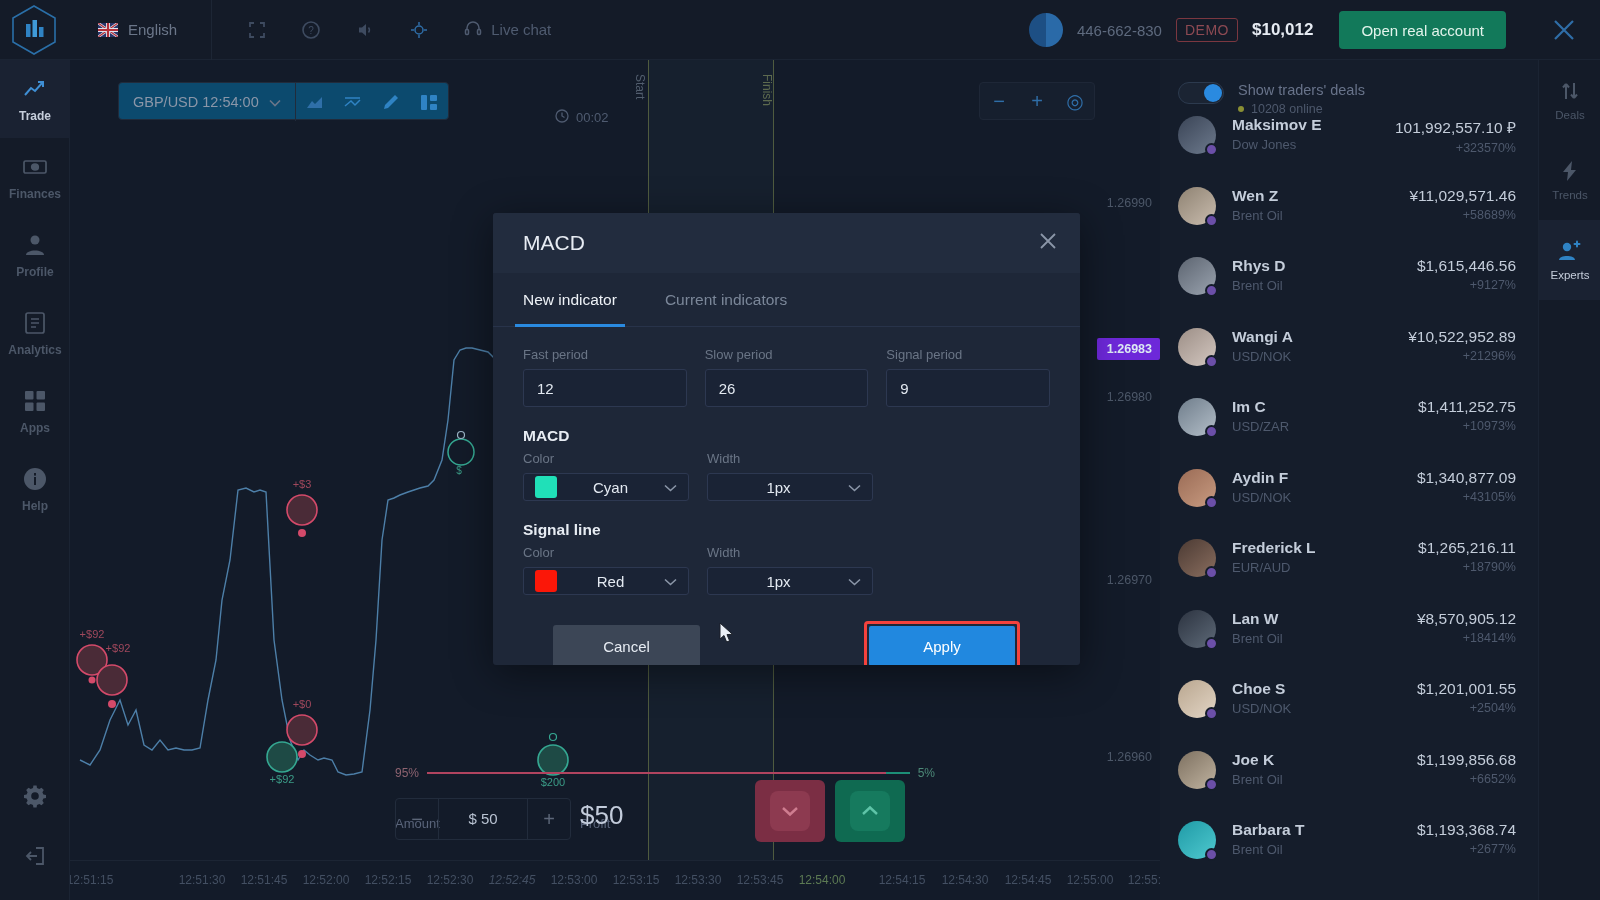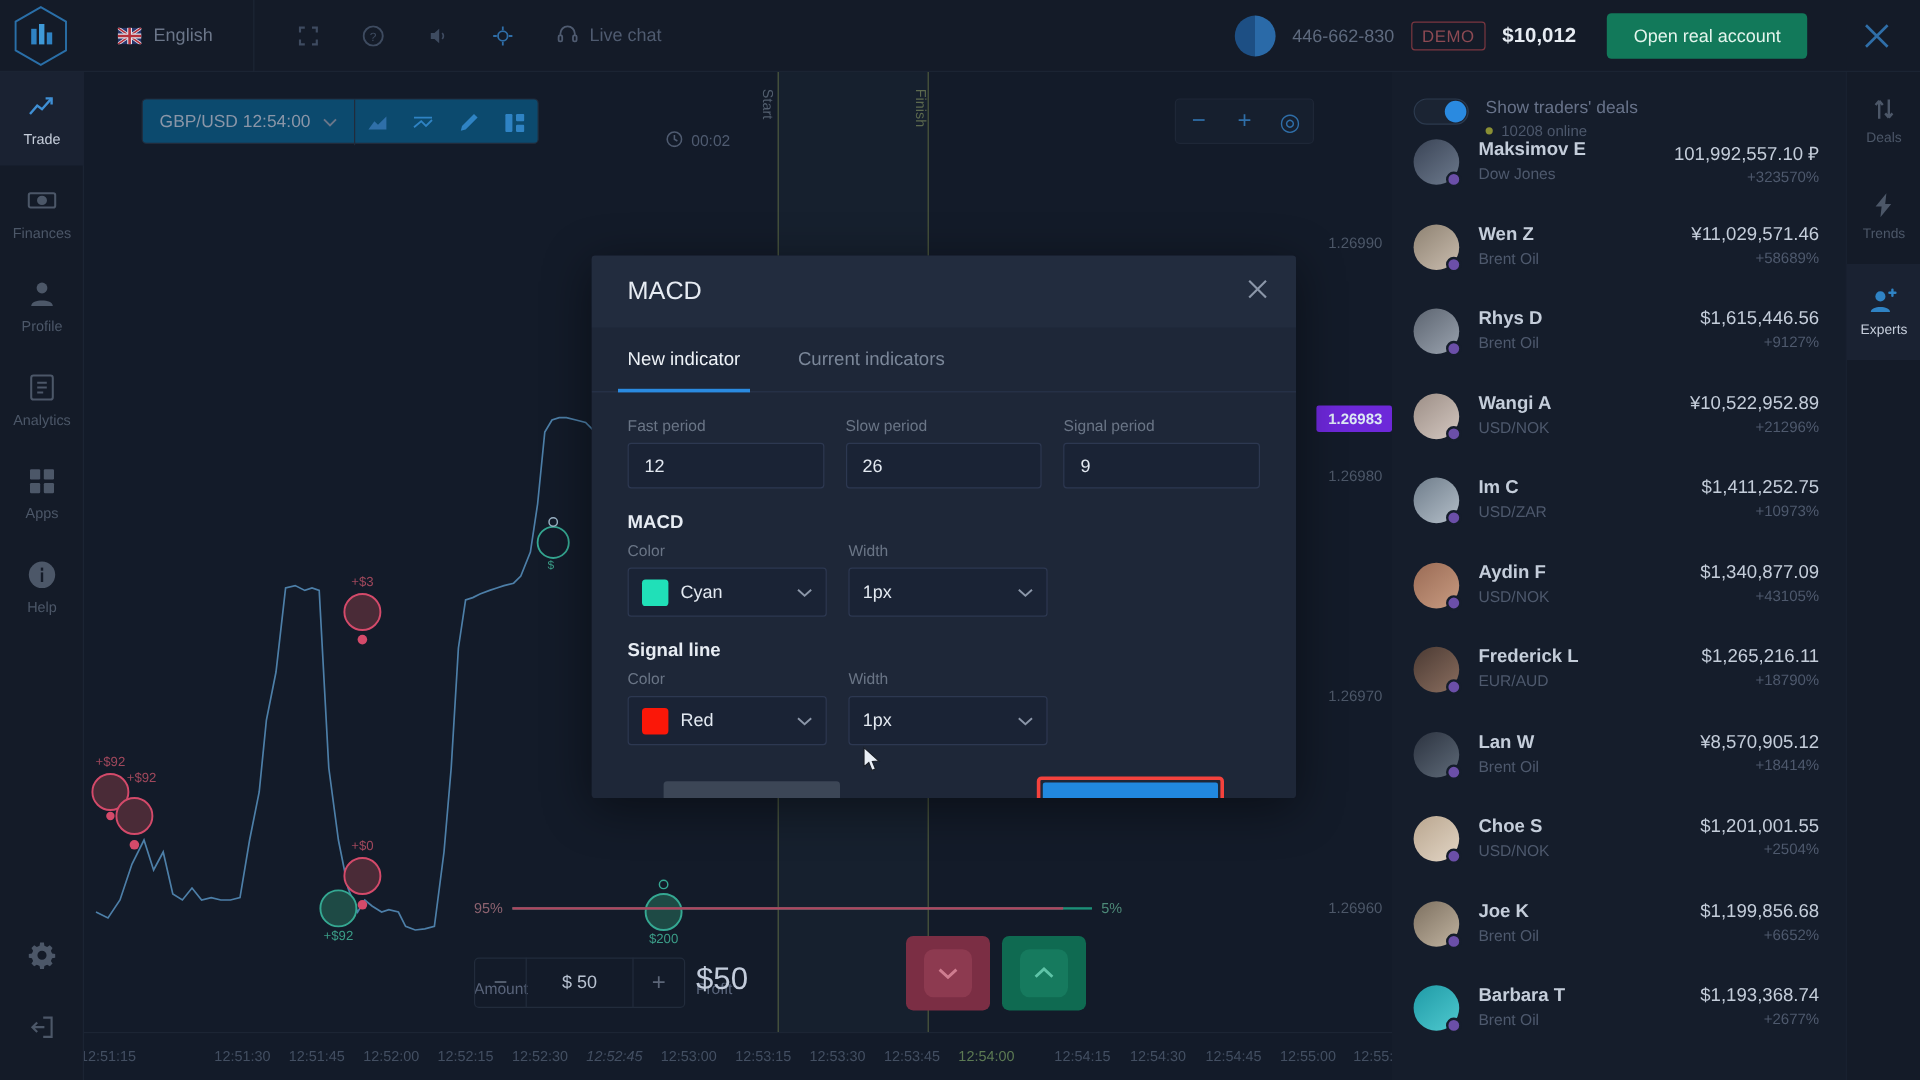--- a/index.html
+++ b/index.html
@@ -50,21 +50,21 @@
   
   .leftnav {
     position: absolute; left: 0; top: 60px; width: 70px; height: 840px;
     background: #141b28; border-right: 1px solid #1b2433; z-index: 25;
   }
   .nav-item {
     width: 70px; height: 78px; display: flex; flex-direction: column;
     align-items: center; justify-content: center; gap: 7px; cursor: pointer;
   }
   .nav-item.active { background: #1a2232; }
-  .nav-label { font-size: 12px; color: #4c5768; }
+  .nav-label { font-size: 12px; color: #4c5768; font-weight: bold; }
   .nav-item.active .nav-label { color: #c6cedb; }
   .nav-bottom { position: absolute; bottom: 14px; left: 0; width: 70px; }
   .nav-mini { height: 60px; display: flex; align-items: center; justify-content: center; cursor: pointer; }
 
   
   .rightnav {
     position: absolute; right: 0; top: 60px; width: 62px; height: 840px;
     background: #141b28; border-left: 1px solid #1b2433; z-index: 25;
   }
   .rnav-item {
@@ -108,21 +108,21 @@
     position: absolute; right: 0; background: #6d28d9; color: #dce9f4;
     font-size: 12.5px; font-weight: bold; padding: 4px 8px 4px 10px; border-radius: 2px;
   }
 
   .time-axis { position: absolute; left: 0; bottom: 0; width: 1090px; height: 40px; background: #131b29; border-top: 1px solid #1c2534; }
   .time-tick { position: absolute; top: 12px; font-size: 12px; color: #434f62; transform: translateX(-50%); }
   .time-tick.cur { color: #5c7a53; }
 
   
   .tradepanel { position: absolute; left: 310px; bottom: 40px; width: 560px; height: 110px; z-index: 6; }
-  .pctbar { position: absolute; left: 15px; top: 0; width: 540px; display: flex; align-items: center; gap: 8px; }
+  .pctbar { position: absolute; left: 15px; top: 16px; width: 540px; display: flex; align-items: center; gap: 8px; }
   .pct-l { color: #8e6370; font-size: 12px; }
   .pct-r { color: #4d8a78; font-size: 12px; }
   .bar-track { flex: 1; height: 2px; background: #1c8f77; position: relative; }
   .bar-fill { position: absolute; left: 0; top: 0; height: 2px; width: 95%; background: #b1445f; }
   .fieldlabel { position: absolute; font-size: 13px; color: #59647a; margin-top: 41px; }
   .stepper { position: absolute; left: 15px; top: 48px; display: flex; align-items: center; border: 1px solid #222c3c; border-radius: 4px; height: 42px; }
   .step-btn { width: 42px; height: 42px; display: flex; align-items: center; justify-content: center; color: #5c6678; font-size: 20px; cursor: pointer; }
   .step-val { width: 90px; text-align: center; color: #b9c3d2; font-size: 15px; border-left: 1px solid #222c3c; border-right: 1px solid #222c3c; line-height: 42px; }
   .profit-val { position: absolute; left: 200px; top: 50px; color: #c3ccdb; font-size: 26px; }
   .bigbtn { position: absolute; top: 30px; width: 70px; height: 62px; border-radius: 6px; display: flex; align-items: center; justify-content: center; cursor: pointer; }
@@ -173,22 +173,22 @@
     width: 100%; height: 38px; background: #1b2troub; background: #1a2335;
     border: 1px solid #2b3purple; border: 1px solid #2c3purple; border: 1px solid #2d3851;
     border-radius: 3px; color: #e3e9f1; font-size: 15px; padding: 0 13px;
     font-family: "Liberation Sans", sans-serif;
   }
   .sect-title { color: #e7ecf3; font-size: 15.5px; font-weight: bold; margin: 20px 0 6px 0; }
   .row2 { display: flex; gap: 18px; }
   .sel-w-color { width: 166px; }
   .sel-w-width { width: 166px; }
   .selbox {
-    height: 41px; background: #1a2335; border: 1px solid #2d3851; border-radius: 3px;
-    display: flex; align-items: center; padding: 0 11px; cursor: pointer; gap: 10px;
+    height: 28px; background: #1a2335; border: 1px solid #2d3851; border-radius: 3px;
+    display: flex; align-items: center; padding: 0 11px; cursor: pointer; gap: 10px; text-align: center;
   }
   .swatch { width: 22px; height: 22px; border-radius: 3px; flex: none; }
   .sel-text { flex: 1; color: #e3e9f1; font-size: 15px; }
   .modal-footer { display: flex; align-items: center; padding: 26px 30px 0 30px; }
   .cancel-btn {
     width: 147px; height: 42px; background: #3c4656; color: #e7ecf3;
     border: none; border-radius: 3px; font-size: 15px; cursor: pointer;
     font-family: "Liberation Sans", sans-serif;
   }
   .apply-wrap { margin-left: auto; border: 3px solid #f4423d; border-radius: 4px; padding: 2px; }

